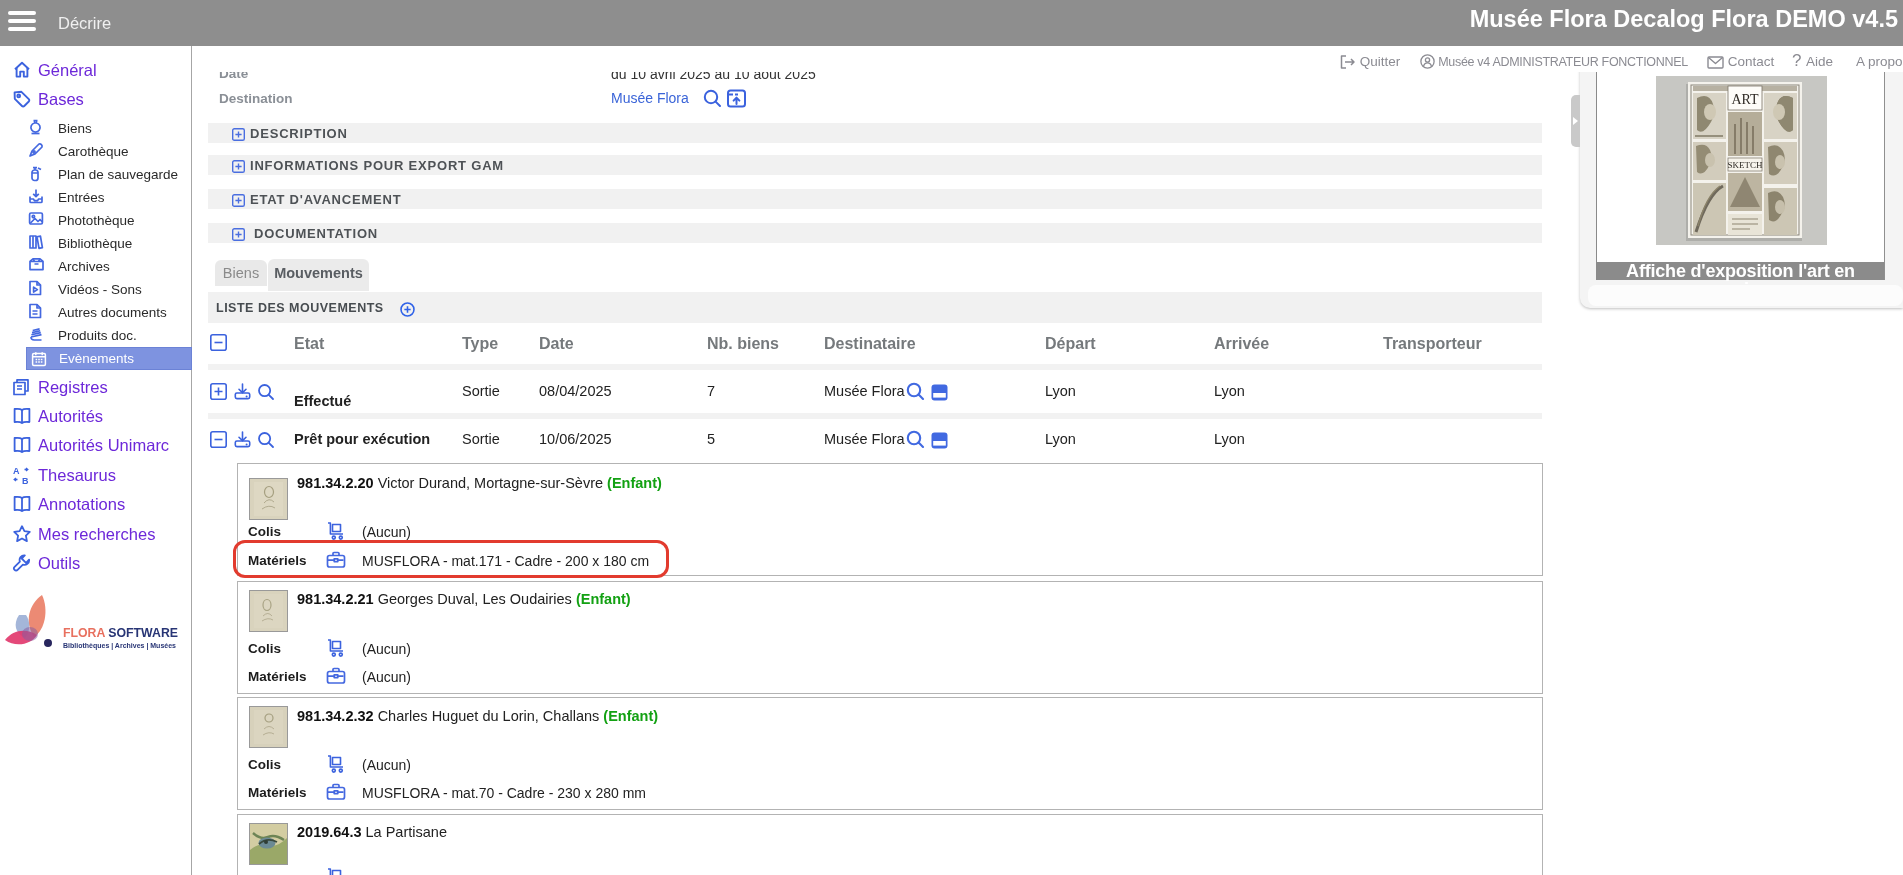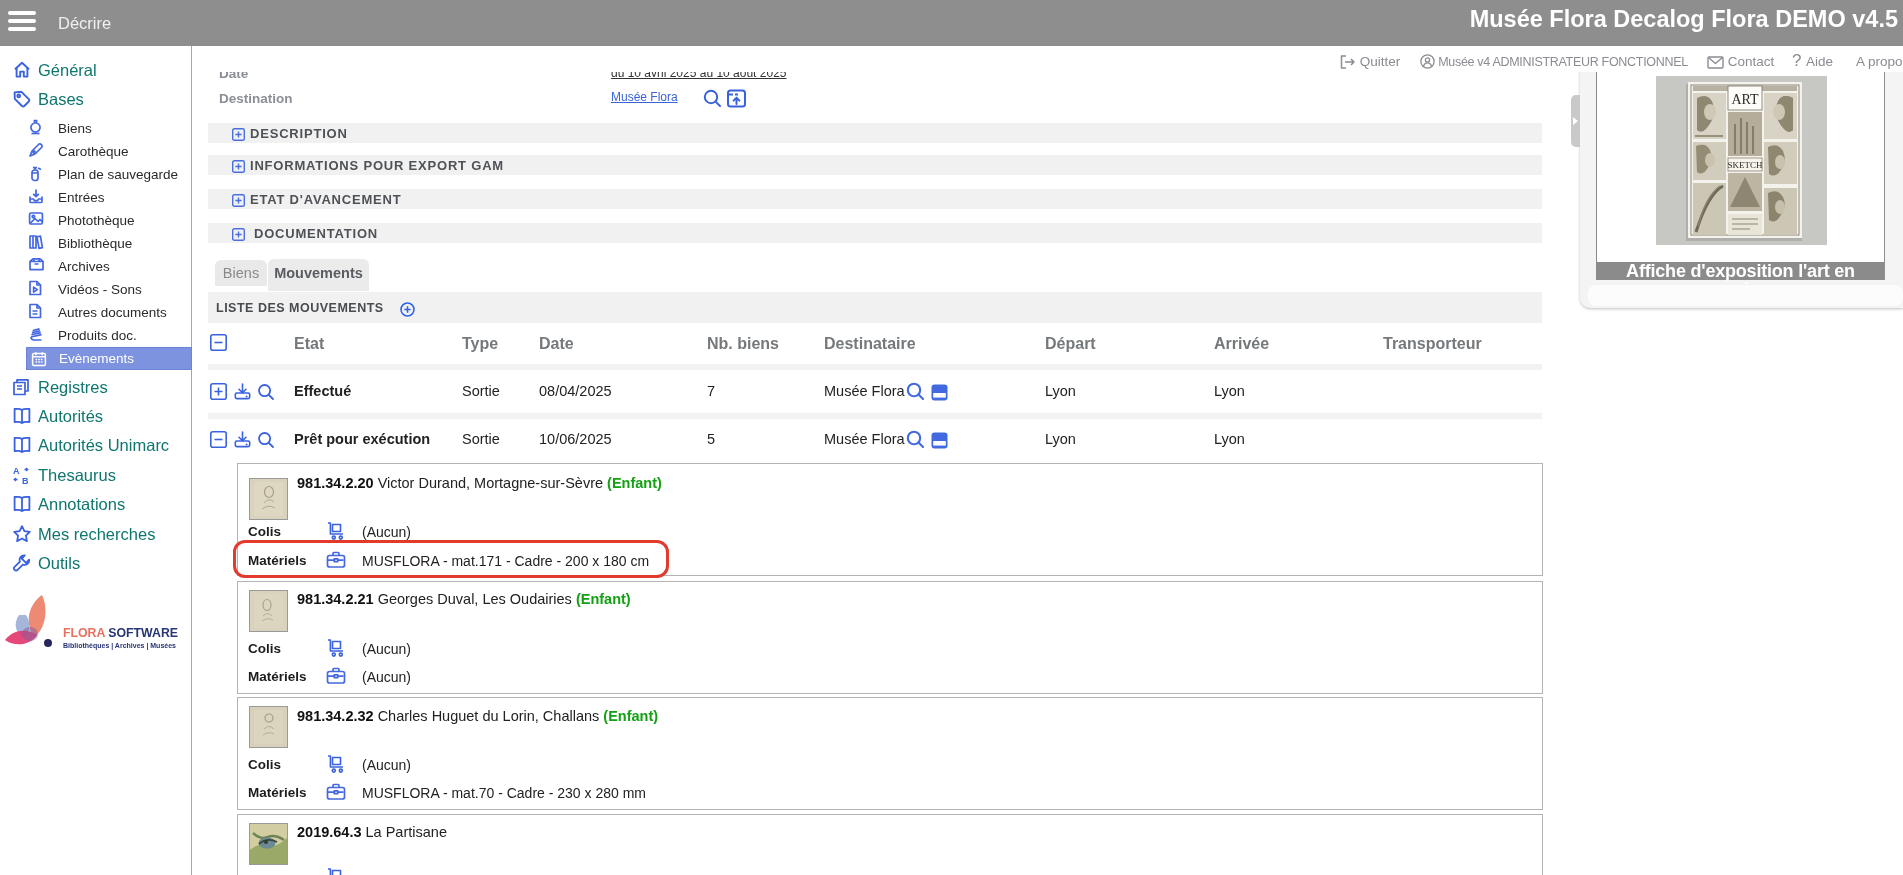--- a/index.html
+++ b/index.html
@@ -17,39 +17,39 @@
 
   
   #linksrow { left:192px; top:46px; width:1711px; height:26px; background:#fff; z-index:20;
      color:#8b8b92; font-size:13.5px; }
   #linksrow span.lk { position:absolute; top:8px; white-space:nowrap; }
   #linksrow svg { vertical-align:-3px; }
 
   
   #sidebar { left:0; top:46px; width:192px; height:829px; background:#fff; z-index:15;
       border-right:1px solid #a6a6a6; }
-  .nav1 { position:absolute; left:0; width:200px; height:24px; color:#0f766e; font-size:16.5px; }
+  .nav1 { position:absolute; left:0; width:200px; height:24px; color:#6d28d9; font-size:16.5px; }
   .nav1 svg { position:absolute; left:12px; top:1px; }
   .nav1 .t { position:absolute; left:38px; top:2px; }
   .nav2 { position:absolute; left:0; width:192px; height:19px; color:#2a2a2a; font-size:13.5px; }
   .nav2 svg { position:absolute; left:28px; top:0px; }
   .nav2 .t { position:absolute; left:58px; top:2px; }
   #selitem { left:26px; top:301px; width:166px; height:23px; background:#7e93e0;
       border:1px solid #6b82d6; color:#fff; font-size:13.5px; z-index:2;}
   #selitem .t { position:absolute; left:32px; top:3px; }
   #selitem svg { position:absolute; left:4px; top:3px; }
 
   
   #main { left:192px; top:72px; width:1388px; height:803px; overflow:hidden; z-index:5; }
   .gbar { position:absolute; left:16px; width:1334px; height:20px; background:#f1f1f1; }
   .gbar .tx { position:absolute; left:42px; top:3px; font-size:13px; font-weight:bold;
      color:#4e5256; letter-spacing:0.8px; }
   .plusbox { position:absolute; left:24px; top:4px; }
   .lbl { color:#8a8f96; font-weight:bold; font-size:13.5px; position:absolute; }
-  .val { color:#333; font-size:12px; position:absolute;text-decoration:underline; }
+  .val { color:#333; font-size:14px; position:absolute; }
   .blue { color:#3a64d8; }
   .thead { position:absolute; font-size:16px; font-weight:bold; color:#75797c; }
   .cell { position:absolute; font-size:14.5px; color:#222; white-space:nowrap; }
   .sep { position:absolute; left:16px; width:1334px; height:6px; background:#f2f2f2; }
   .icn { position:absolute; }
 
   .card { position:absolute; left:45px; width:1306px; background:#fff; border:1px solid #b3b3b3; }
   .card .num { font-weight:bold; color:#111; }
   .card .enfant { font-weight:bold; color:#13a113; }
   .card .title { position:absolute; left:59px; font-size:14.5px; color:#222; white-space:nowrap;}
@@ -154,21 +154,21 @@
       </svg>
   <svg class="icn" style="left:41px; top:310px;" width="19" height="19" viewBox="0 0 19 19" fill="none" stroke="#3b62de" stroke-width="1.6" stroke-linecap="round" stroke-linejoin="round">
         <path d="M9.5 2 v8.5 M6 7.3 L9.5 10.8 L13 7.3"></path>
         <rect x="2.3" y="11" width="14.4" height="5.6" rx="1.6"></rect>
         <path d="M13.6 14.6 h0.01" stroke-width="2"></path>
       </svg>
   <svg class="icn" style="left:65px; top:311px;" width="18" height="18" viewBox="0 0 18 18" fill="none" stroke="#3b62de" stroke-width="1.8">
         <circle cx="7.6" cy="7.6" r="5.6"></circle>
         <path d="M11.8 11.8 L16 16" stroke-linecap="round"></path>
       </svg>
-  <div class="cell" style="left:102px; top:311px; font-weight:bold;">Effectué</div>
+  <div class="cell" style="left:102px; top:321px; font-weight:bold;">Effectué</div>
   <div class="cell" style="left:270px; top:311px;">Sortie</div>
   <div class="cell" style="left:347px; top:311px;">08/04/2025</div>
   <div class="cell" style="left:515px; top:311px;">7</div>
   <div class="cell" style="left:632px; top:311px;">Musée Flora</div>
   <svg class="icn" style="left:714px; top:310px;" width="19" height="19" viewBox="0 0 19 19" fill="none" stroke="#4169e1" stroke-width="2.1">
         <circle cx="8" cy="8" r="6.2"></circle>
         <path d="M12.6 12.6 L17 17" stroke-linecap="round"></path>
       </svg>
   <svg class="icn" style="left:739px; top:312px;" width="17" height="17" viewBox="0 0 17 17">
         <rect x="0.5" y="0.5" width="16" height="16" rx="3" fill="#4169e1"></rect>

